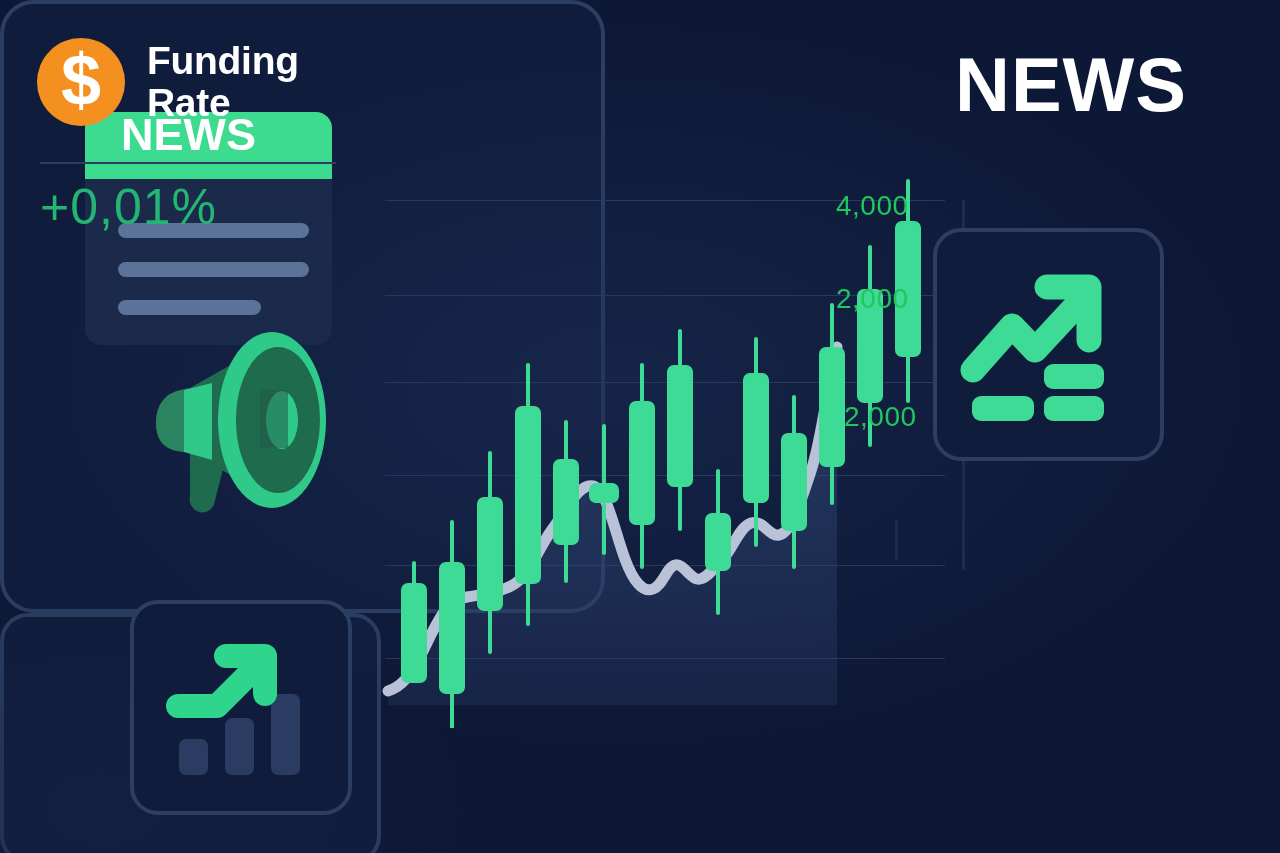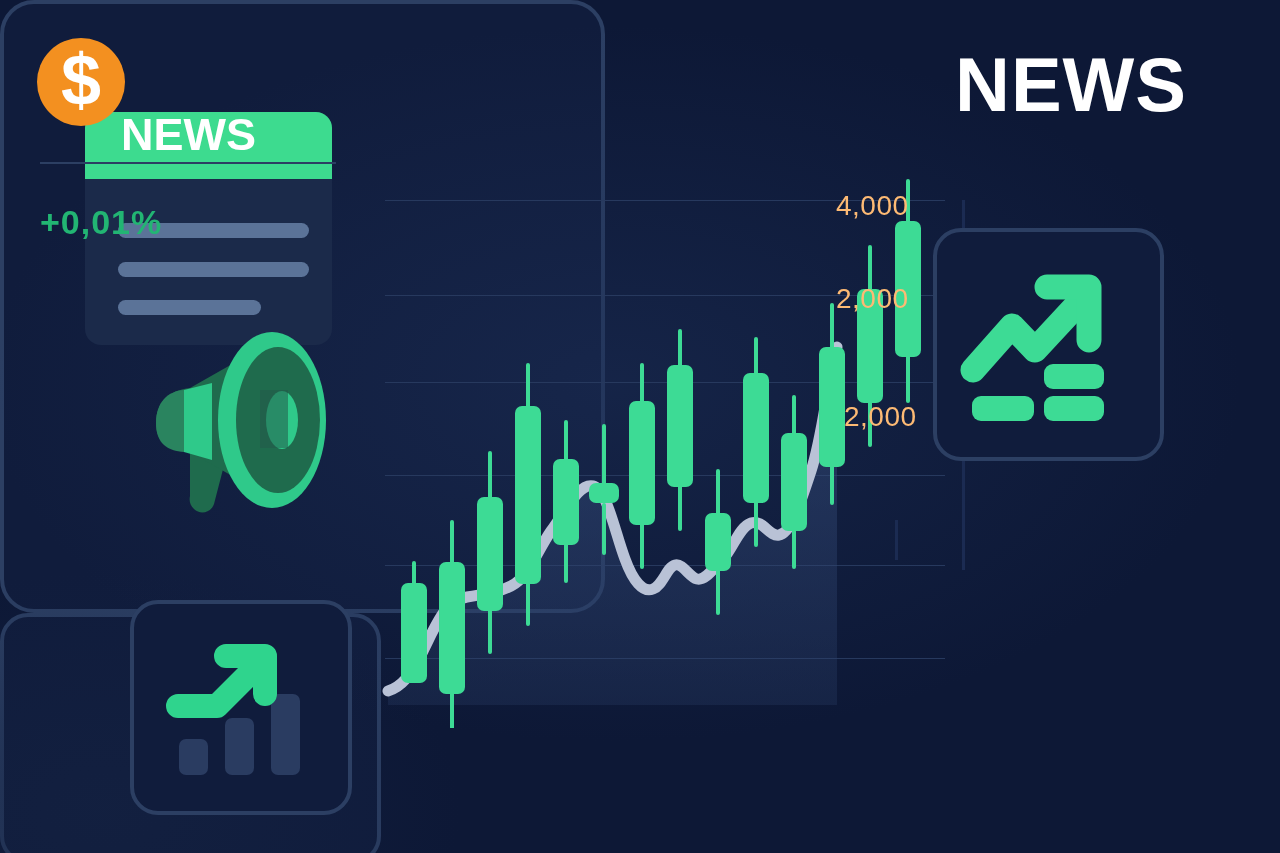--- a/index.html
+++ b/index.html
@@ -121,21 +121,21 @@
   }
   .gridline {
     position: absolute;
     left: 14px;
     height: 1px;
     width: 560px;
     background: #27395e;
   }
   .axis-label {
     position: absolute;
-    color: #fdba74;
+    color: #22c55e;
     font-size: 28px;
     font-weight: 400;
     letter-spacing: 0.5px;
     white-space: nowrap;
   }
 
   
   .candle-body {
     position: absolute;
     background: #3ddb95;
@@ -216,24 +216,23 @@
     top: 162px;
     width: 296px;
     height: 2px;
     background: #2c3f63;
   }
   #funding-value {
     position: absolute;
     left: 40px;
     top: 178px;
     color: #22b573;
-    font-size: 34px;
-    font-weight: 700;
+    font-size: 50px;
+    font-weight: 400;
     letter-spacing: 1px;
-    margin-top: 25px;
   }
 </style>
 </head>
 <body>
 
 <div id="stage">
 
   <div class="bg-grad"></div>
 
   <div class="connector" style="left:962px; top:200px; width:3px; height:95px;"></div>
@@ -382,18 +381,22 @@
       <path d="M44 102 L83 102 L123 62" fill="none" stroke="#2fd48d" stroke-width="24" stroke-linecap="round" stroke-linejoin="round"></path>
       <path d="M92 52 L131 52 L131 90" fill="none" stroke="#2fd48d" stroke-width="24" stroke-linecap="round" stroke-linejoin="round"></path>
     </svg>
   </div>
 
   <div id="funding-card">
     <div id="funding-top">
       <div id="funding-coin">
         <span class="dollar">$</span>
       </div>
+      <div id="funding-title">
+        <div>Funding</div>
+        <div>Rate</div>
+      </div>
     </div>
     <div id="funding-divider"></div>
     <div id="funding-value">+0,01%</div>
   </div>
 
 </div>
 
 </body></html>

